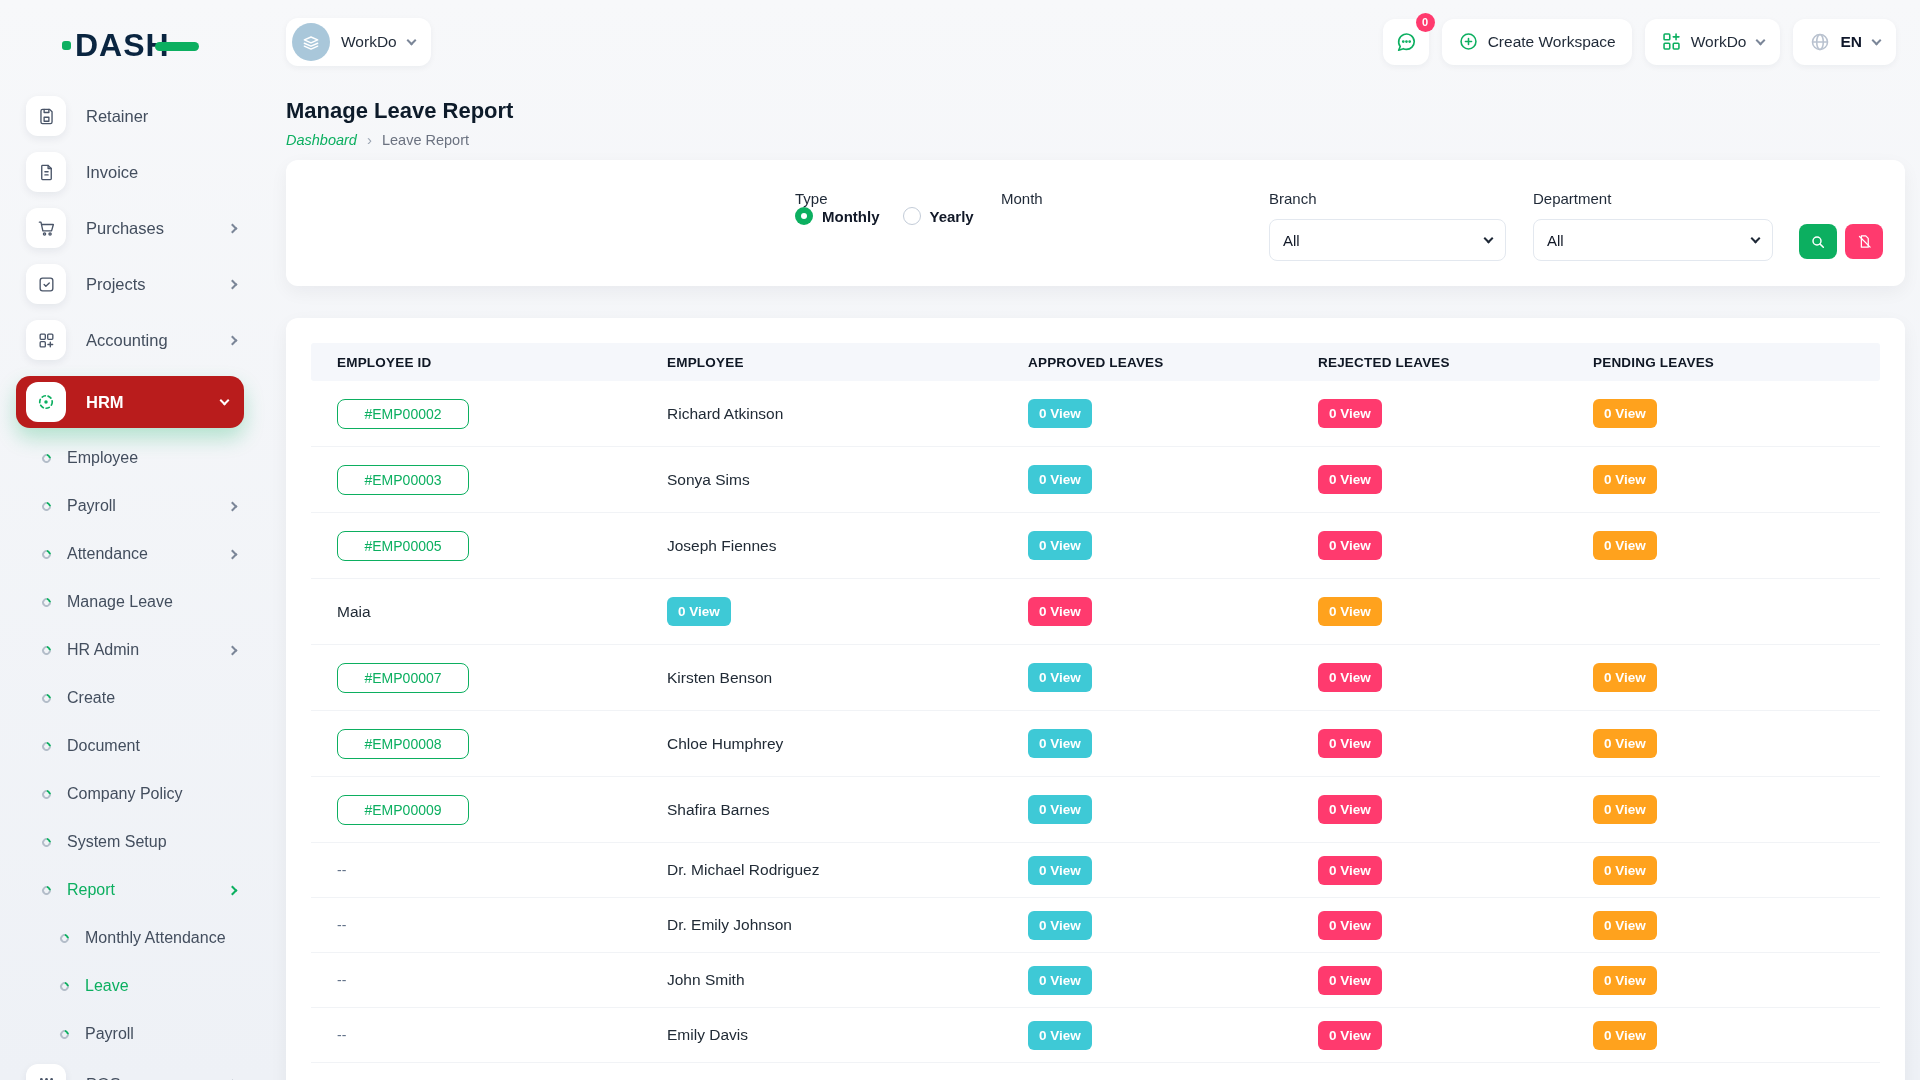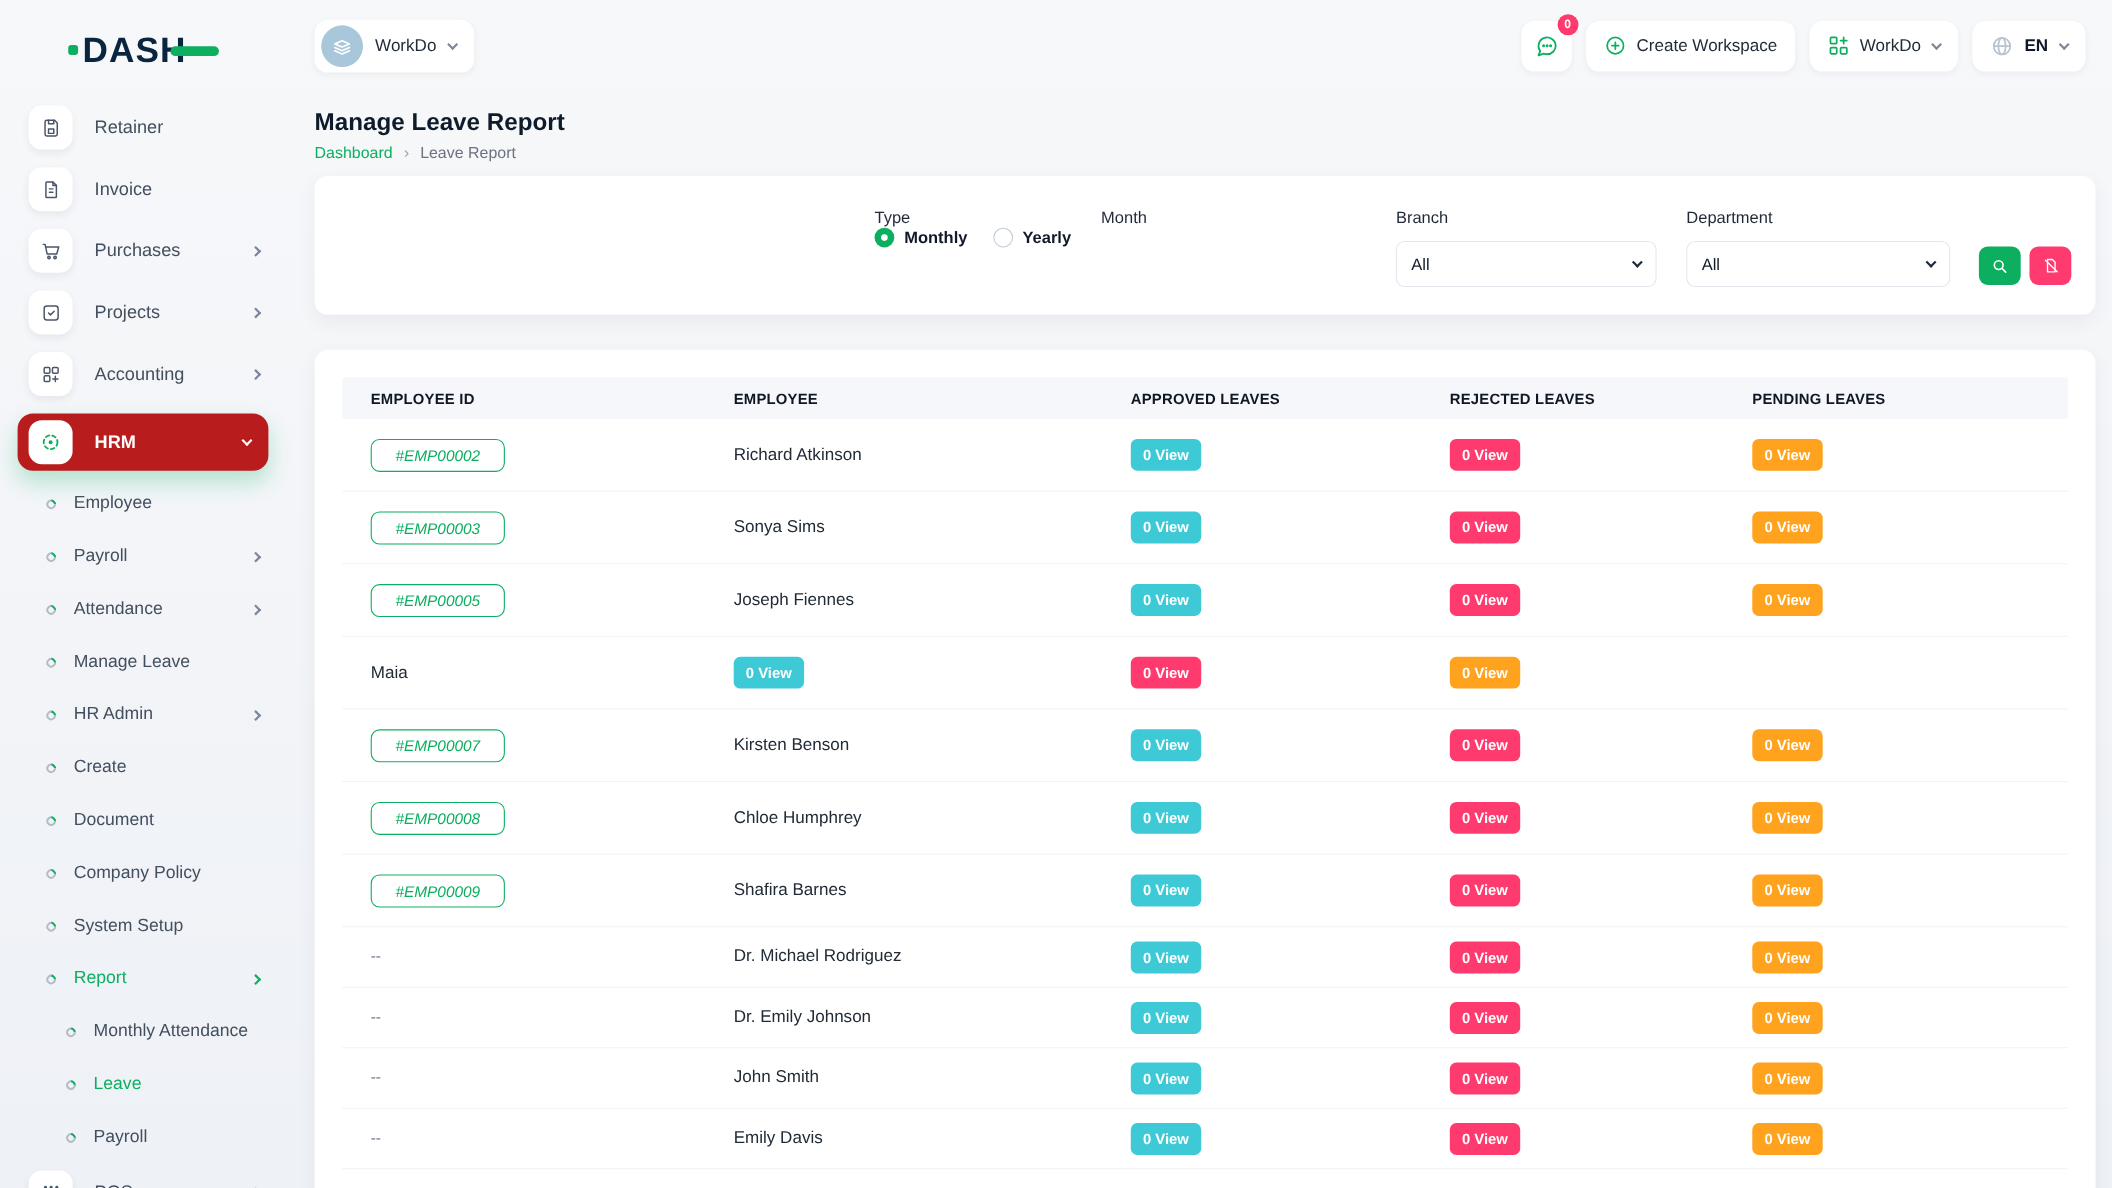--- a/index.html
+++ b/index.html
@@ -47,21 +47,21 @@
   .icon-btn { position:relative; width:46px; height:46px; background:#fff; border-radius:12px; display:flex; align-items:center; justify-content:center; box-shadow:0 2px 6px rgba(20,30,50,.05); color:#0CAF60; cursor:pointer; }
   .count-badge { position:absolute; top:-6px; right:-6px; min-width:19px; height:19px; border-radius:10px; background:#FF3A6E; color:#fff; font-size:11px; font-weight:700; display:flex; align-items:center; justify-content:center; padding:0 5px; }
   .top-btn { height:46px; background:#fff; border-radius:12px; display:flex; align-items:center; gap:9px; padding:0 16px; box-shadow:0 2px 6px rgba(20,30,50,.05); font-size:15.5px; color:#1f2937; font-weight:500; cursor:pointer; }
   .top-btn .chev { margin-left:2px; }
   .lang { color:#0f172a; font-weight:700; }
   .globe { color:#b9c2cf; }
 
   .content { padding:0 15px 0 26px; }
   .page-title { margin:28px 0 8px 0; font-size:22px; font-weight:700; color:#0d1b2a; }
   .breadcrumb { display:flex; align-items:center; gap:10px; font-size:14.5px; margin-bottom:12px; }
-  .crumb-home { color:#0CAF60; cursor:pointer; }
+  .crumb-home { color:#0CAF60; cursor:pointer;font-style:italic; }
   .crumb-sep { color:#9aa4b2; font-size:15px; margin-top:-2px; }
   .crumb-cur { color:#6b7280; }
 
   
   .card { background:#fff; border-radius:12px; box-shadow:0 6px 18px rgba(16,24,40,.05); }
   .filter-card { position:relative; height:126px; }
   .fg { position:absolute; top:30px; }
   .flabel { font-size:15px; color:#1f2937; display:block; }
   .fg-type { left:509px; }
   .radio-row { display:flex; align-items:flex-end; gap:9px; }
@@ -80,21 +80,21 @@
   .btn-reset { left:1559px; background:#FF3A6E; }
 
   
   .table-card { margin-top:32px; height:900px; padding:25px; }
   .thead, .trow { display:grid; grid-template-columns:330px 361px 290px 275px 1fr; align-items:center; }
   .thead { background:#f5f7fb; height:38px; border-radius:3px; font-size:13.5px; font-weight:700; color:#0f1724; letter-spacing:.2px; }
   .thead > div, .trow > div { padding-left:26px; }
   .trow { height:66px; border-bottom:1px solid #f1f3f6; font-size:15.5px; color:#212b36; }
   .trow.plain { height:55px; }
   .emp-id { font-size:14px; }
-  .emp-id.outline { display:inline-block; width:122px; text-align:center; padding:6px 0; border:1px solid #0CAF60; border-radius:8px; color:#0CAF60; background:#fff; cursor:pointer;font-style:italic; }
+  .emp-id.outline { display:inline-block; width:132px; text-align:center; padding:6px 0; border:1px solid #0CAF60; border-radius:8px; color:#0CAF60; background:#fff; cursor:pointer; }
   .emp-id.plain { color:#64748b; }
   .badge { display:inline-block; padding:7px 11px; border-radius:6px; color:#fff; font-size:13.5px; font-weight:700; cursor:pointer; }
   .b-approved { background:#3EC9D6; }
   .b-rejected { background:#FF3A6E; }
   .b-pending  { background:#FFA21D; }
 </style>
 </head>
 <body>
 
 <aside class="sidebar">

